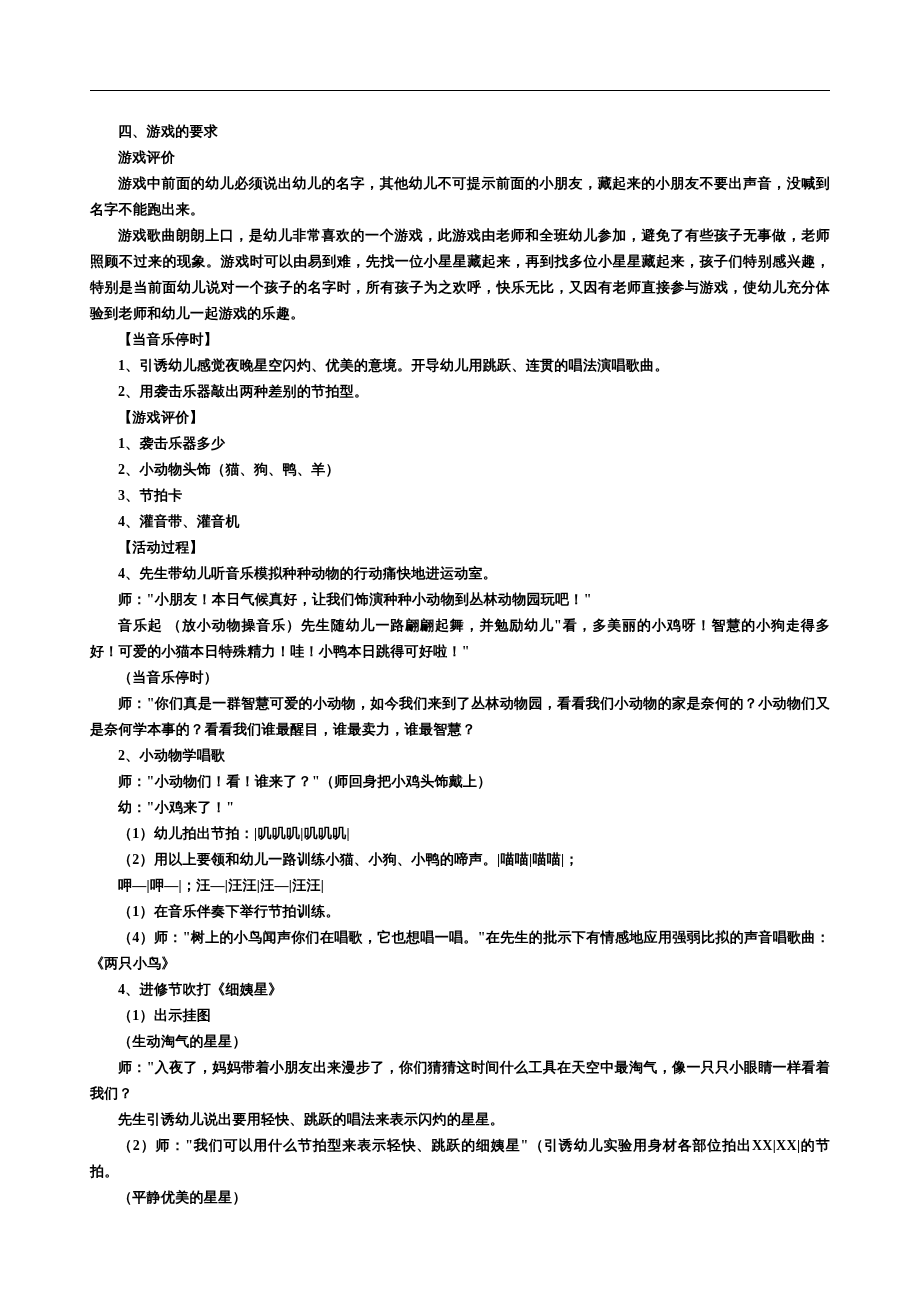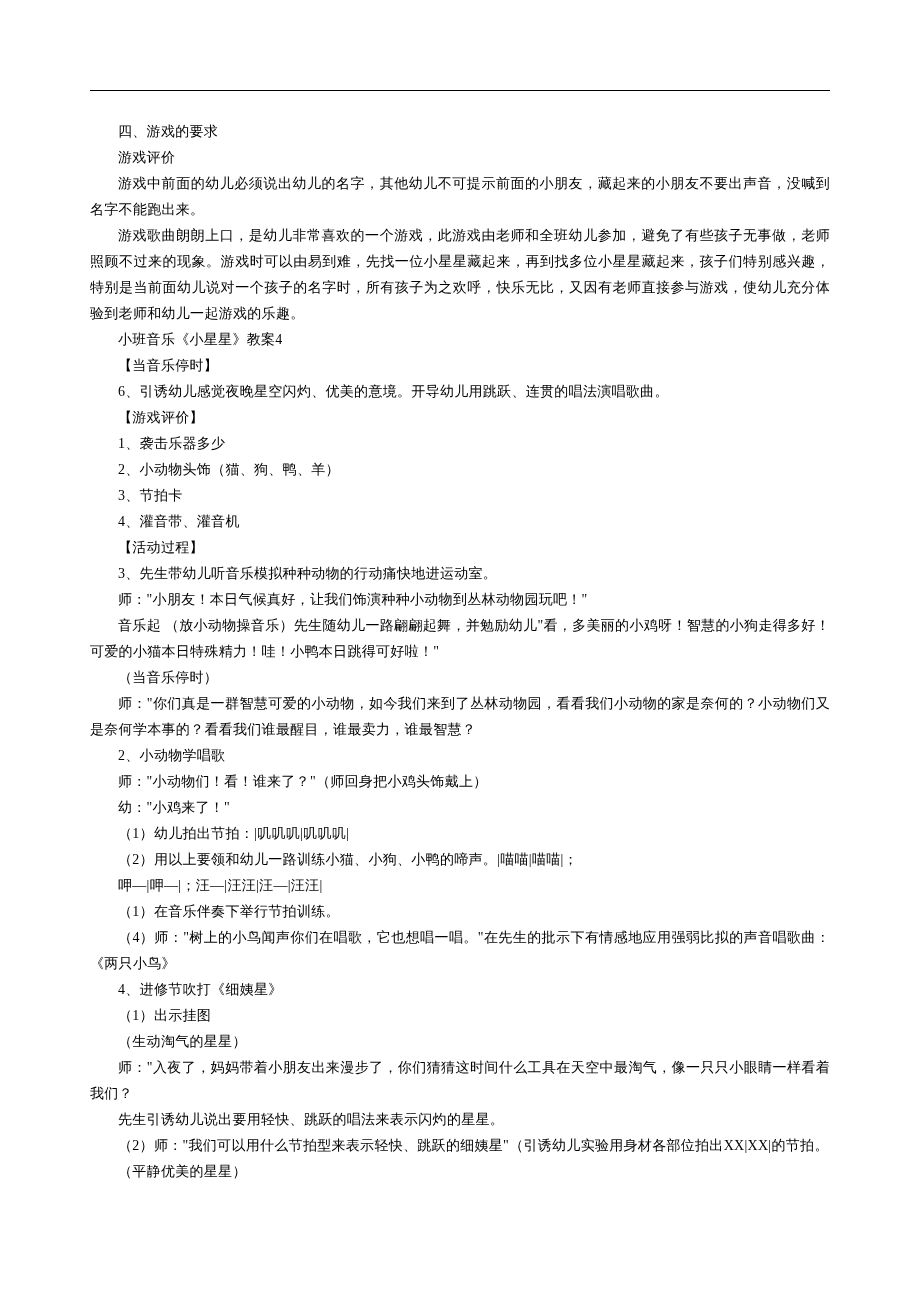--- a/index.html
+++ b/index.html
@@ -1,18 +1,19 @@
 <!DOCTYPE html>
 <html><head>
   <meta charset="utf-8">
   <style>
     * {
       margin: 0;
       padding: 0;
       box-sizing: border-box;
+      font-weight: bold;
     }
     body {
       width: 920px;
       background: #ffffff;
       font-family: "SimSun", "宋体", serif;
       padding: 90px 90px 50px 90px;
     }
     .horizontal-rule {
       border-top: 1.5px solid #000;
       margin-bottom: 28px;
@@ -29,30 +30,30 @@
 </head>
 <body>
 
 <div class="horizontal-rule"></div>
 
 <div id="content">
     <div class="paragraph">四、游戏的要求</div>
     <div class="paragraph">游戏评价</div>
     <div class="paragraph">游戏中前面的幼儿必须说出幼儿的名字，其他幼儿不可提示前面的小朋友，藏起来的小朋友不要出声音，没喊到名字不能跑出来。</div>
     <div class="paragraph">游戏歌曲朗朗上口，是幼儿非常喜欢的一个游戏，此游戏由老师和全班幼儿参加，避免了有些孩子无事做，老师照顾不过来的现象。游戏时可以由易到难，先找一位小星星藏起来，再到找多位小星星藏起来，孩子们特别感兴趣，特别是当前面幼儿说对一个孩子的名字时，所有孩子为之欢呼，快乐无比，又因有老师直接参与游戏，使幼儿充分体验到老师和幼儿一起游戏的乐趣。</div>
-    <div class="paragraph">小班音乐《小星星》教案4</div>
     <div class="paragraph">【当音乐停时】</div>
-    <div class="paragraph">6、引诱幼儿感觉夜晚星空闪灼、优美的意境。开导幼儿用跳跃、连贯的唱法演唱歌曲。</div>
+    <div class="paragraph">1、引诱幼儿感觉夜晚星空闪灼、优美的意境。开导幼儿用跳跃、连贯的唱法演唱歌曲。</div>
+    <div class="paragraph">2、用袭击乐器敲出两种差别的节拍型。</div>
     <div class="paragraph">【游戏评价】</div>
     <div class="paragraph">1、袭击乐器多少</div>
     <div class="paragraph">2、小动物头饰（猫、狗、鸭、羊）</div>
     <div class="paragraph">3、节拍卡</div>
     <div class="paragraph">4、灌音带、灌音机</div>
     <div class="paragraph">【活动过程】</div>
-    <div class="paragraph">3、先生带幼儿听音乐模拟种种动物的行动痛快地进运动室。</div>
+    <div class="paragraph">4、先生带幼儿听音乐模拟种种动物的行动痛快地进运动室。</div>
     <div class="paragraph">师："小朋友！本日气候真好，让我们饰演种种小动物到丛林动物园玩吧！"</div>
     <div class="paragraph">音乐起 （放小动物操音乐）先生随幼儿一路翩翩起舞，并勉励幼儿"看，多美丽的小鸡呀！智慧的小狗走得多好！可爱的小猫本日特殊精力！哇！小鸭本日跳得可好啦！"</div>
     <div class="paragraph">（当音乐停时）</div>
     <div class="paragraph">师："你们真是一群智慧可爱的小动物，如今我们来到了丛林动物园，看看我们小动物的家是奈何的？小动物们又是奈何学本事的？看看我们谁最醒目，谁最卖力，谁最智慧？</div>
     <div class="paragraph">2、小动物学唱歌</div>
     <div class="paragraph">师："小动物们！看！谁来了？"（师回身把小鸡头饰戴上）</div>
     <div class="paragraph">幼："小鸡来了！"</div>
     <div class="paragraph">（1）幼儿拍出节拍：|叽叽叽|叽叽叽|</div>
     <div class="paragraph">（2）用以上要领和幼儿一路训练小猫、小狗、小鸭的啼声。|喵喵|喵喵|；</div>
     <div class="paragraph">呷—|呷—|；汪—|汪汪|汪—|汪汪|</div>

